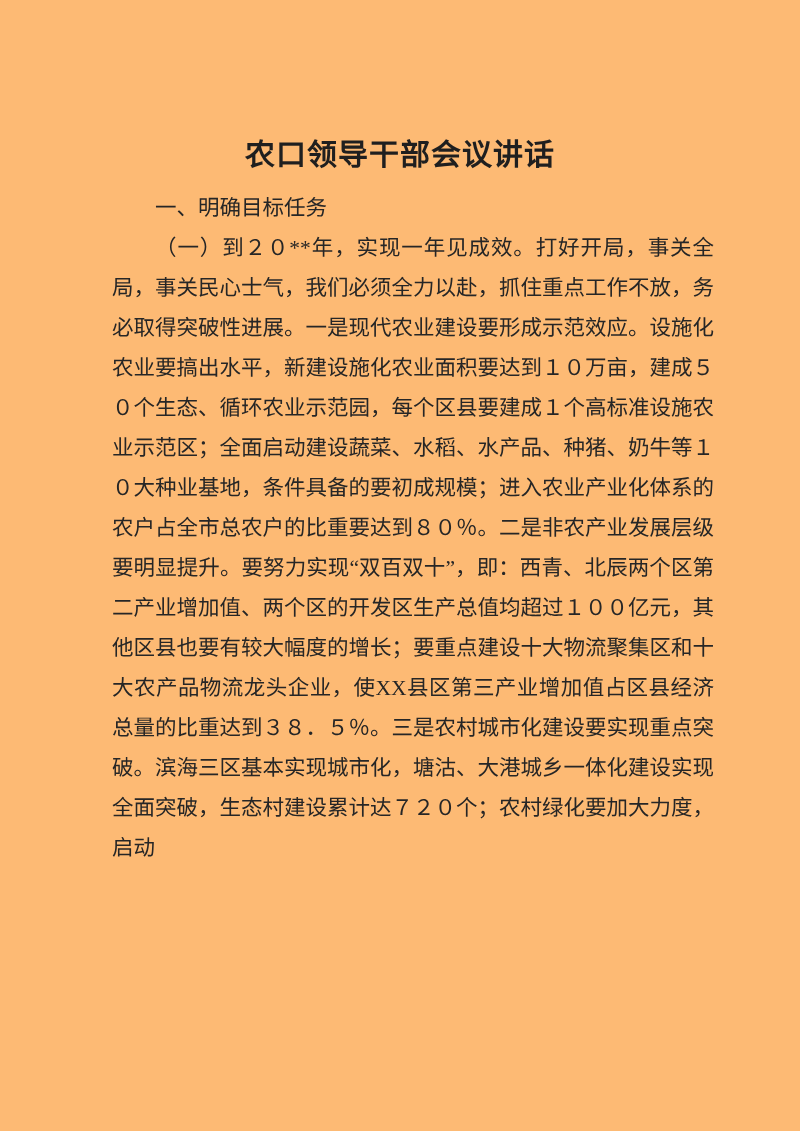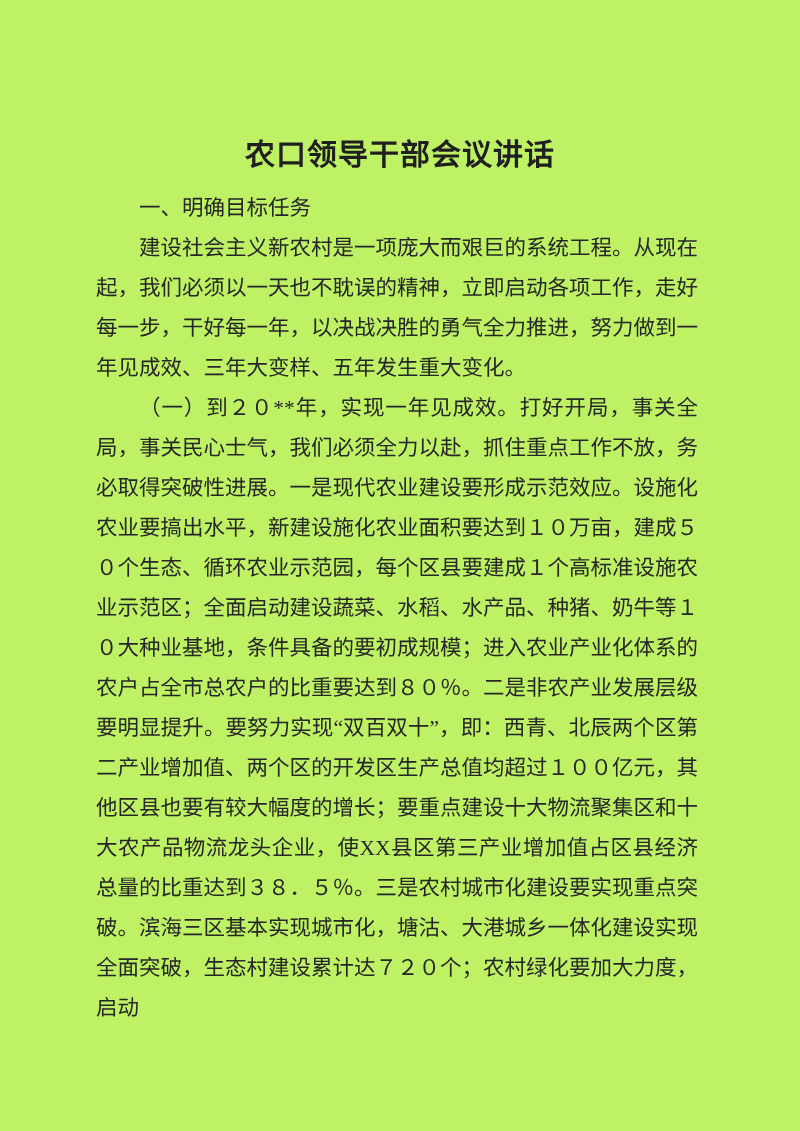--- a/index.html
+++ b/index.html
@@ -5,41 +5,41 @@
   html, body {
     margin: 0;
     padding: 0;
     background: #ffffff;
   }
   .page {
     position: relative;
     width: 800px;
     height: 1131px;
     margin: 0;
-    background: #bef264;
+    background: #fdba74;
     overflow: hidden;
     font-family: "Liberation Serif", "DejaVu Serif", serif;
     color: #262626;
   }
   .doc-title {
     position: absolute;
     top: 130px;
     left: 0;
     width: 100%;
     margin: 0;
     text-align: center;
     font-size: 30px;
     line-height: 50px;
     font-weight: 700;
     letter-spacing: 1px;
     color: #1f1f1f;
   }
   .doc-body {
     position: absolute;
-    left: 96px;
+    left: 112px;
     top: 188px;
     width: 602px;
     font-size: 21.5px;
     line-height: 40px;
     text-align: justify;
     color: #262626;
   }
   .doc-body p {
     margin: 0;
     padding: 0;
@@ -60,18 +60,17 @@
 </style>
 </head>
 <body>
 
 <div class="page">
 
   <h1 class="doc-title">农口领导干部会议讲话</h1>
 
   <div class="doc-body">
     <p>一、明确目标任务</p>
-    <p>建设社会主义新农村是一项庞大而艰巨的系统工程。从现在起，我们必须以一天也不耽误的精神，立即启动各项工作，走好每一步，干好每一年，以决战决胜的勇气全力推进，努力做到一年见成效、三年大变样、五年发生重大变化。</p>
     <p>（一）到２０**年，实现一年见成效。打好开局，事关全局，事关民心士气，我们必须全力以赴，抓住重点工作不放，务必取得突破性进展。一是现代农业建设要形成示范效应。设施化农业要搞出水平，新建设施化农业面积要达到１０万亩，建成５０个生态、循环农业示范园，每个区县要建成１个高标准设施农业示范区；全面启动建设蔬菜、水稻、水产品、种猪、奶牛等１０大种业基地，条件具备的要初成规模；进入农业产业化体系的农户占全市总农户的比重要达到８０％。二是非农产业发展层级要明显提升。要努力实现“双百双十”，即：西青、北辰两个区第二产业增加值、两个区的开发区生产总值均超过１００亿元，其他区县也要有较大幅度的增长；要重点建设十大物流聚集区和十大农产品物流龙头企业，使XX县区第三产业增加值占区县经济总量的比重达到３８．５％。三是农村城市化建设要实现重点突破。滨海三区基本实现城市化，塘沽、大港城乡一体化建设实现全面突破，生态村建设累计达７２０个；农村绿化要加大力度，启动</p>
   </div>
 
 
 </div>
 
 </body></html>

